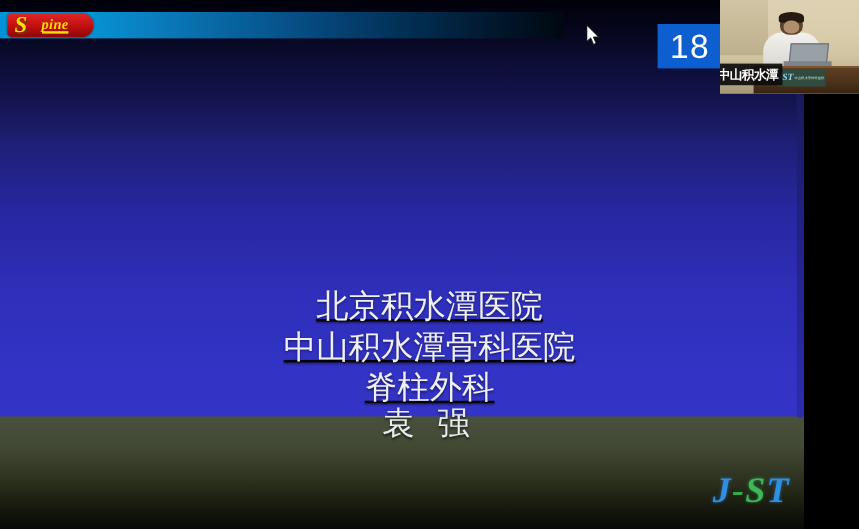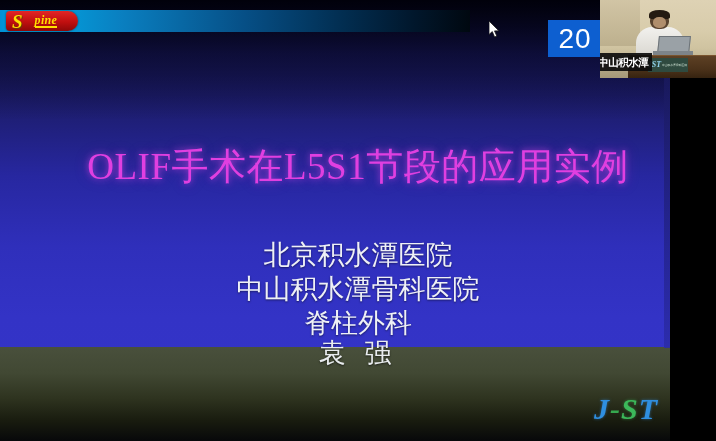--- a/index.html
+++ b/index.html
@@ -170,20 +170,21 @@
     white-space: nowrap;
   }
 
   
   #slide-body {
     position: absolute;
     left: 0;
     top: 238px;
     width: 716px;
     text-align: center;
+    text-decoration: underline;
   }
   #slide-body .body-line {
     font-family: "Liberation Serif", serif;
     font-size: 27px;
     color: #eef0f6;
     line-height: 34px;
     white-space: nowrap;
     text-shadow: 0 1px 2px rgba(0,0,0,0.5);
   }
   #presenter-name {
@@ -364,24 +365,23 @@
   <div id="slide-right-black"></div>
 
   <div id="header-bar">
     <div id="spine-logo">
       <span class="s-glyph">S</span>
       <span class="pine-glyph">pine</span>
     </div>
   </div>
 
   <div id="page-badge">
-    <span class="num">20</span>
+    <span class="num">18</span>
   </div>
 
-  <div id="slide-title">OLIF手术在L5S1节段的应用实例</div>
 
   <div id="slide-body">
     <div class="body-line">北京积水潭医院</div>
     <div class="body-line">中山积水潭骨科医院</div>
     <div class="body-line">脊柱外科</div>
   </div>
 
   <div id="presenter-name">袁 强</div>
 
   <div id="jst-logo">

